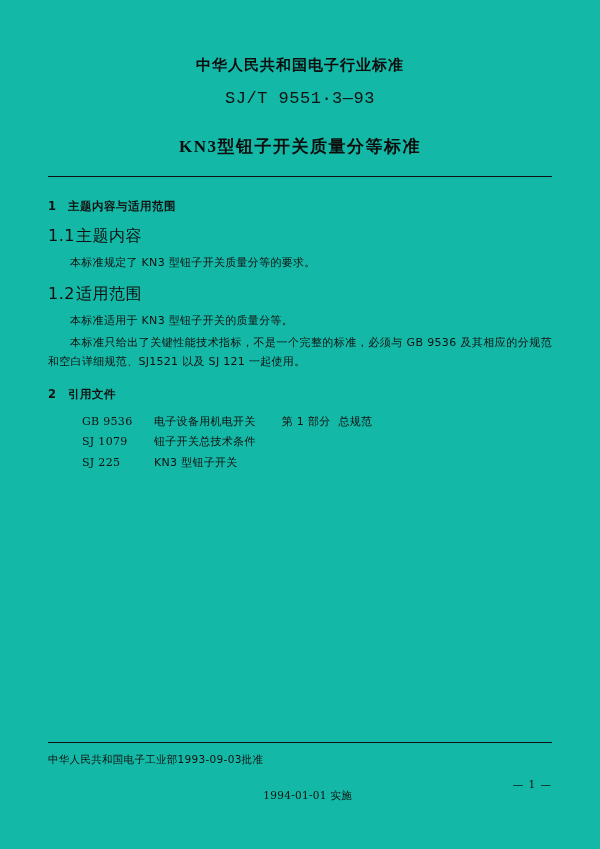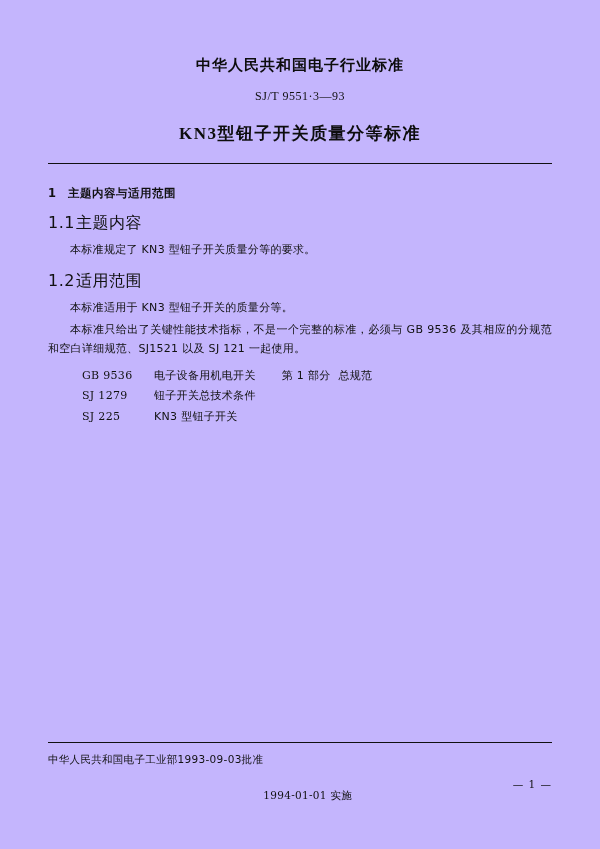--- a/index.html
+++ b/index.html
@@ -10,44 +10,44 @@
   body {
     width: 600px;
     height: 849px;
     font-family: "DejaVu Sans", sans-serif;
     color: #111111;
   }
   .page {
     position: relative;
     width: 600px;
     height: 849px;
-    background: #c4b5fd;
+    background: #14b8a6;
     overflow: hidden;
   }
   .content {
     position: absolute;
     left: 48px;
     top: 56px;
     width: 504px;
   }
   .doc-org {
     text-align: center;
     font-size: 15px;
     font-weight: bold;
     letter-spacing: 1px;
     color: #0d0d0d;
     margin-bottom: 14px;
   }
   .doc-code {
     text-align: center;
-    font-size: 12px;
-    font-family: Liberation Serif, serif;
+    font-size: 17px;
+    font-family: Liberation Mono, monospace;
     letter-spacing: 0.5px;
     color: #111;
-    margin-bottom: 18px;
+    margin-bottom: 27px;
   }
   .doc-title {
     text-align: center;
     font-size: 17px;
     font-weight: bold;
     letter-spacing: 1.5px;
     color: #0d0d0d;
     margin-bottom: 18px;
     font-family: Liberation Serif, serif;
   }
@@ -170,27 +170,30 @@
       <span class="num">1.1</span><span>主题内容</span>
     </div>
     <p class="para">本标准规定了 KN3 型钮子开关质量分等的要求。</p>
 
     <div class="sub-head">
       <span class="num">1.2</span><span>适用范围</span>
     </div>
     <p class="para">本标准适用于 KN3 型钮子开关的质量分等。</p>
     <p class="para">本标准只给出了关键性能技术指标，不是一个完整的标准，必须与 GB 9536 及其相应的分规范和空白详细规范、SJ1521 以及 SJ 121 一起使用。</p>
 
+    <div class="sec-head">
+      <span class="num">2</span><span>引用文件</span>
+    </div>
 
     <ul class="ref-list">
       <li class="ref-item">
         <span class="ref-code">GB 9536</span><span class="ref-name"><span>电子设备用机电开关</span><span class="part">第 1 部分</span><span class="scope">总规范</span></span>
       </li>
       <li class="ref-item">
-        <span class="ref-code">SJ 1279</span><span class="ref-name"><span>钮子开关总技术条件</span></span>
+        <span class="ref-code">SJ 1079</span><span class="ref-name"><span>钮子开关总技术条件</span></span>
       </li>
       <li class="ref-item">
         <span class="ref-code">SJ 225</span><span class="ref-name"><span>KN3 型钮子开关</span></span>
       </li>
     </ul>
 
 
   </div>
 
   <div class="footer">

